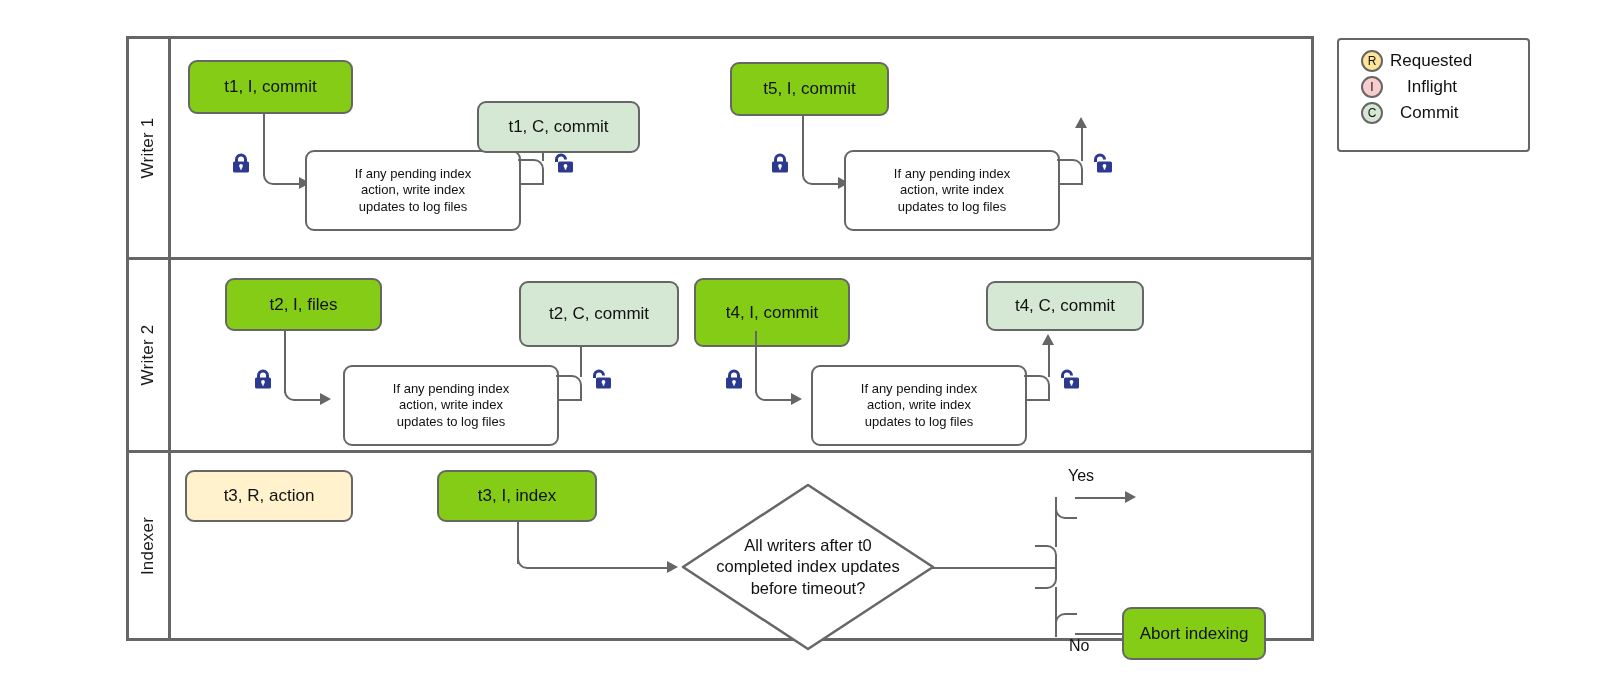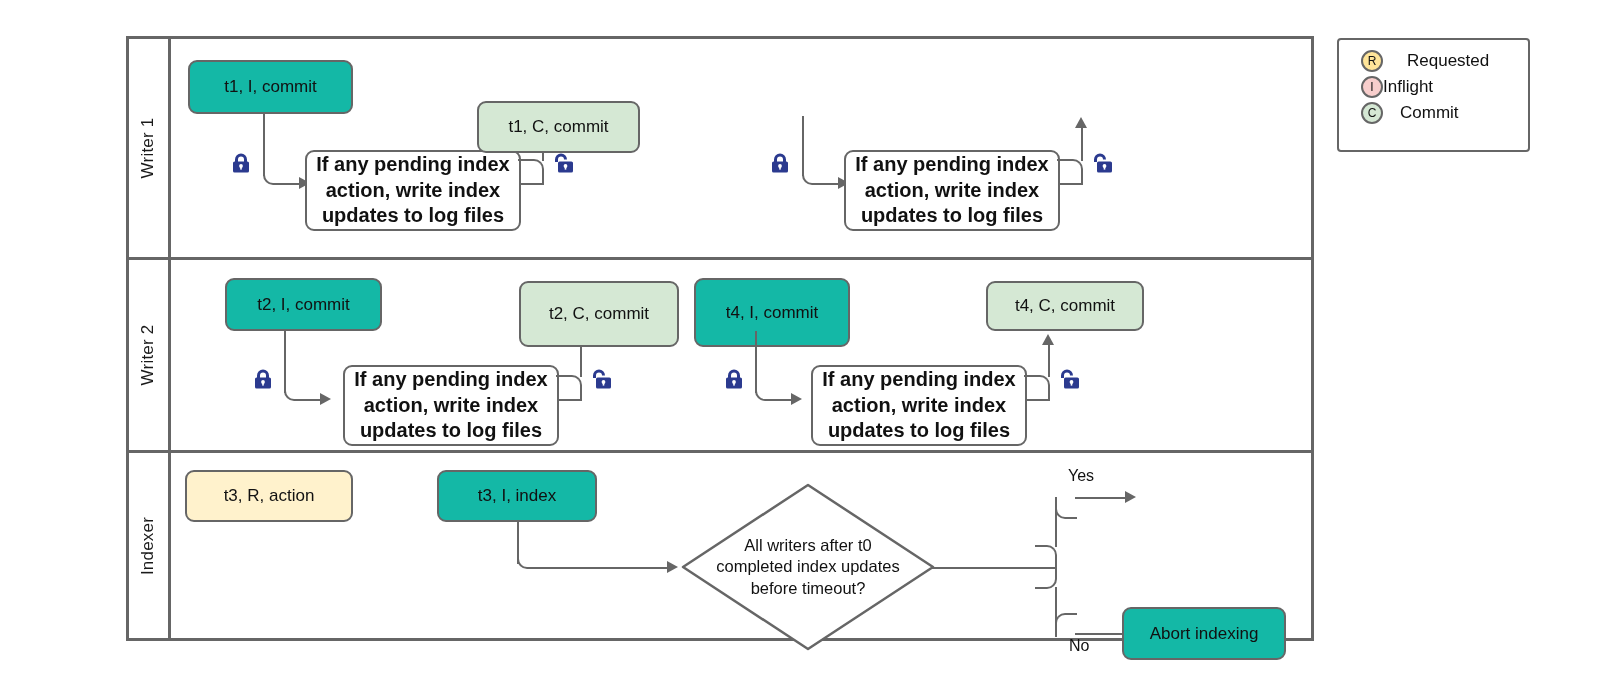--- a/index.html
+++ b/index.html
@@ -18,25 +18,25 @@
               display:flex;align-items:center;justify-content:center;}
   .lane-title span{transform:rotate(-90deg);white-space:nowrap;
                    font-size:17px;color:#1a1a1a;letter-spacing:.2px;}
   .lane-body{position:absolute;left:42px;top:0;right:0;bottom:0;}
 
   
   .node{position:absolute;box-sizing:border-box;border:2.5px solid #666666;
         border-radius:9px;display:flex;align-items:center;justify-content:center;
         text-align:center;font-size:17px;color:#111;line-height:1.28;
         padding:2px 6px;}
-  .n-red{background:#14b8a6;}
+  .n-red{background:#84cc16;}
   .n-green{background:#d5e8d4;}
   .n-yellow{background:#fff2cc;}
   .n-white{background:#ffffff;}
-  .n-note{font-size:20px;font-weight:bold;}
+  .n-note{font-size:13px;}
 
   
   .ln{position:absolute;background:#666666;}
   .lnv{width:2px;}
   .lnh{height:2px;}
   .corner{position:absolute;box-sizing:border-box;border:2px solid #666666;
           background:transparent;}
   .c-bl{border-top:none;border-right:none;border-bottom-left-radius:10px;}
   .c-br{border-top:none;border-left:none;border-bottom-right-radius:10px;}
   .c-tl{border-bottom:none;border-right:none;border-top-left-radius:10px;}
@@ -66,22 +66,22 @@
           box-sizing:border-box;padding:8px 0 0 22px;}
   .legend-row{display:flex;align-items:center;height:26px;}
   .legend-badge{width:22px;height:22px;border-radius:50%;
                 border:2px solid #666666;box-sizing:border-box;
                 display:flex;align-items:center;justify-content:center;
                 font-size:12px;color:#111;flex:0 0 auto;}
   .lb-r{background:#ffe599;}
   .lb-i{background:#f8cecc;}
   .lb-c{background:#d5e8d4;}
   .legend-text{font-size:17px;color:#111;}
-  .lt-req{margin-left:24px;}
-  .lt-inf{}
+  .lt-req{margin-left:7px;}
+  .lt-inf{margin-left:24px;}
   .lt-com{margin-left:17px;}
 </style>
 </head>
 <body>
 
 <div class="canvas">
 
   <div class="lane-frame">
 
     <div class="lane" style="top:0;height:218px;">
@@ -121,20 +121,21 @@
           <svg width="24" height="24" viewBox="0 0 24 24">
             <path d="M4.5 10V7.5a4.5 4.5 0 0 1 9 0" fill="none" stroke="#2b3a8f" stroke-width="3"></path>
             <rect x="6" y="9.5" width="15" height="11" rx="1.6" fill="#2b3a8f"></rect>
             <circle cx="13.5" cy="14" r="1.9" fill="#ffffff"></circle>
             <rect x="12.7" y="14" width="1.6" height="3.6" fill="#ffffff"></rect>
           </svg>
         </div>
 
         <div class="node n-green" style="left:306px;top:25px;width:163px;height:52px;margin-top:37px;">t1, C, commit</div>
 
+        <div class="node n-red" style="left:559px;top:23px;width:159px;height:54px;">t5, I, commit</div>
 
         <div class="ln lnv" style="left:631px;top:77px;height:60px;"></div>
         <div class="corner c-bl" style="left:631px;top:120px;width:26px;height:26px;"></div>
         <div class="ln lnh" style="left:655px;top:144px;width:14px;"></div>
         <div class="arrow-r" style="left:667px;top:138px;"></div>
         <div class="lock" style="left:597px;top:113px;">
           <svg width="24" height="24" viewBox="0 0 24 24">
             <path d="M7.5 10V7.5a4.5 4.5 0 0 1 9 0V10" fill="none" stroke="#2b3a8f" stroke-width="3"></path>
             <rect x="4" y="9.5" width="16" height="11" rx="1.6" fill="#2b3a8f"></rect>
             <circle cx="12" cy="14" r="1.9" fill="#ffffff"></circle>
@@ -164,21 +165,21 @@
 
       </div>
     </div>
 
     <div class="lane" style="top:218px;height:193px;">
       <div class="lane-title">
         <span>Writer 2</span>
       </div>
       <div class="lane-body">
 
-        <div class="node n-red" style="left:54px;top:18px;width:157px;height:53px;">t2, I, commit</div>
+        <div class="node n-red" style="left:54px;top:18px;width:157px;height:53px;">t2, I, files</div>
 
         <div class="ln lnv" style="left:113px;top:71px;height:62px;"></div>
         <div class="corner c-bl" style="left:113px;top:115px;width:26px;height:26px;"></div>
         <div class="ln lnh" style="left:137px;top:139px;width:14px;"></div>
         <div class="arrow-r" style="left:149px;top:133px;"></div>
         <div class="lock" style="left:80px;top:108px;">
           <svg width="24" height="24" viewBox="0 0 24 24">
             <path d="M7.5 10V7.5a4.5 4.5 0 0 1 9 0V10" fill="none" stroke="#2b3a8f" stroke-width="3"></path>
             <rect x="4" y="9.5" width="16" height="11" rx="1.6" fill="#2b3a8f"></rect>
             <circle cx="12" cy="14" r="1.9" fill="#ffffff"></circle>
@@ -282,21 +283,21 @@
         <div class="edge-label" style="left:897px;top:14px;">Yes</div>
 
         <div class="corner c-br" style="left:864px;top:114px;width:22px;height:22px;"></div>
         <div class="ln lnv" style="left:884px;top:134px;height:50px;"></div>
         <div class="corner c-tl" style="left:884px;top:160px;width:22px;height:22px;"></div>
         <div class="ln lnh" style="left:904px;top:180px;width:53px;"></div>
         <div class="arrow-r" style="left:954px;top:174px;"></div>
         <div class="edge-label" style="left:898px;top:184px;">No</div>
 
 
-        <div class="node n-red" style="left:951px;top:154px;width:164px;height:53px;">Abort indexing</div>
+        <div class="node n-red" style="left:951px;top:154px;width:144px;height:53px;">Abort indexing</div>
 
       </div>
     </div>
 
   </div>
 
   <div class="legend">
     <div class="legend-row">
       <div class="legend-badge lb-r">R</div>
       <div class="legend-text lt-req">Requested</div>

